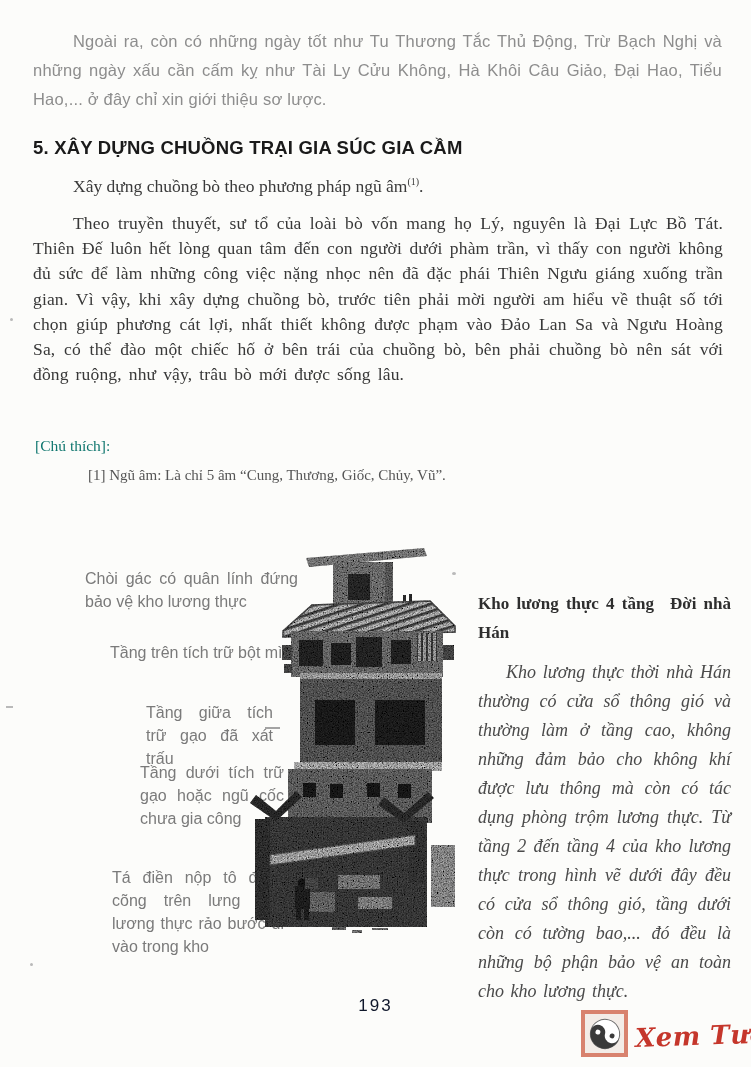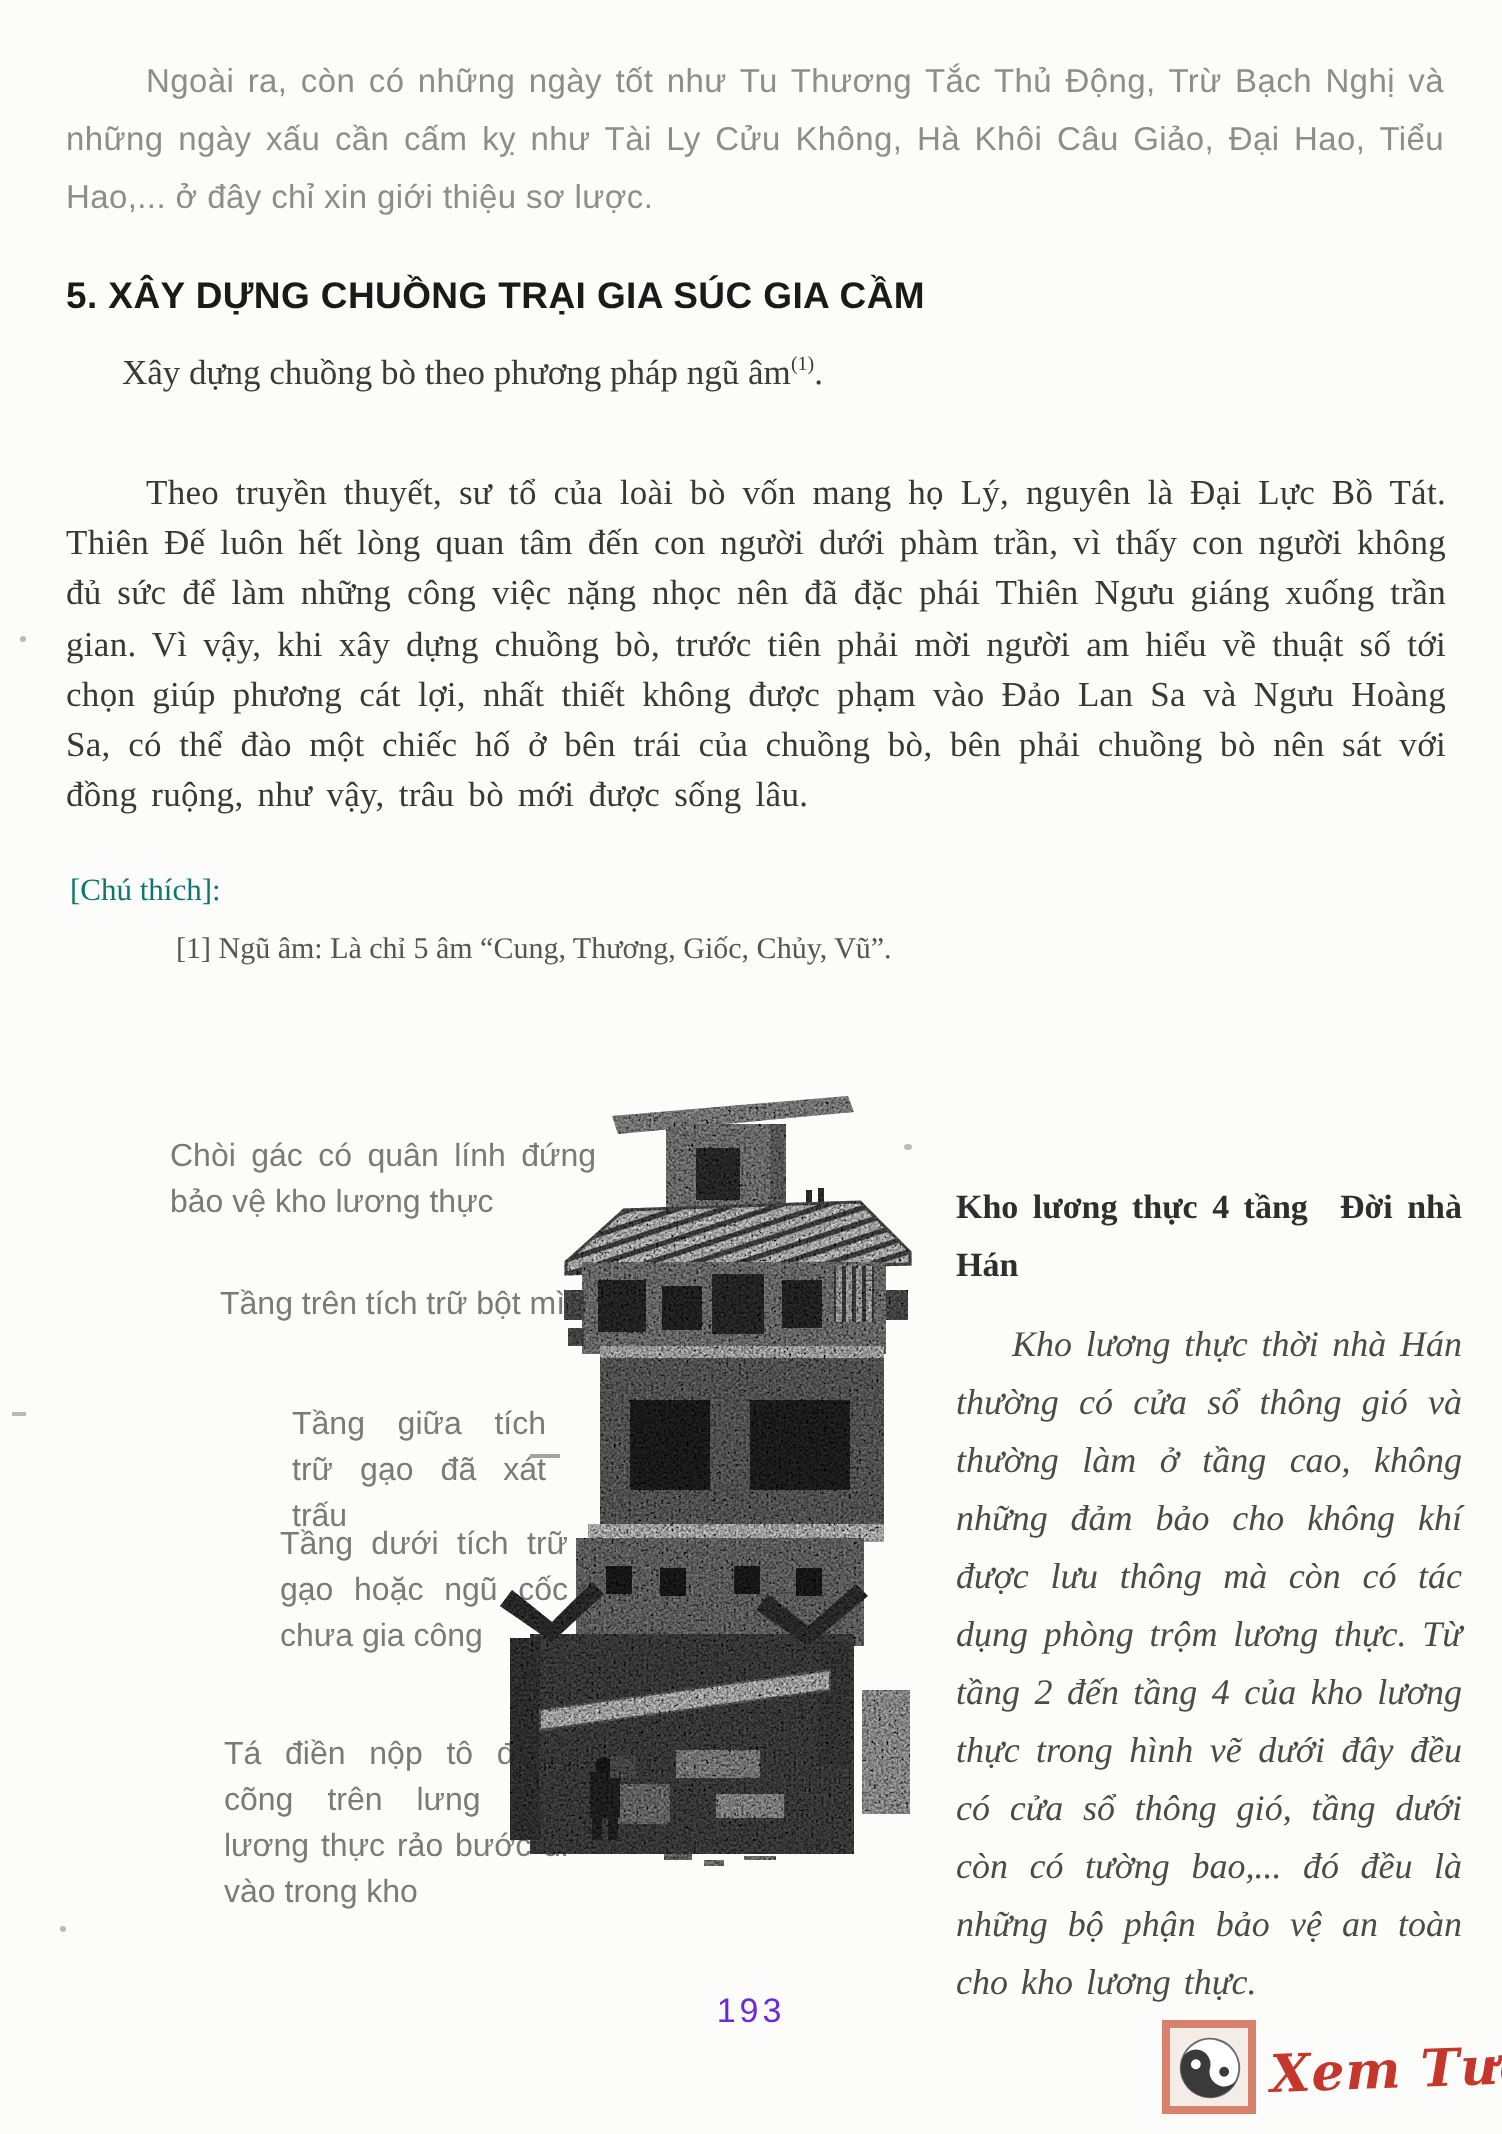--- a/index.html
+++ b/index.html
@@ -26,32 +26,32 @@
   }
 
   .heading {
     left:33px; top:137px;
     font-family:"Liberation Sans", sans-serif;
     font-weight:700; font-size:18.5px;
     color:#1a1a1a; letter-spacing:0.2px;
   }
 
   .lead {
-    left:21px; top:176px; width:689px;
+    left:33px; top:176px; width:689px;
     font-size:17.5px; color:#3a3a3a;
     text-indent:40px;
   }
   .lead sup { font-size:10px; vertical-align:super; }
 
   .body-par {
     left:33px; top:211px; width:690px;
     font-size:17.5px; line-height:25.2px;
     color:#383838;
     text-align:justify; text-indent:40px;
-    word-spacing:2.5px; letter-spacing:0.15px;margin-top:23px;
+    word-spacing:2.5px; letter-spacing:0.15px;
   }
 
   .notes-header {
     left:35px; top:437px;
     font-size:15.5px; color:#0f766e;
   }
   .note-item {
     left:88px; top:467px;
     font-size:15px; color:#555;text-align:right;
   }
@@ -80,21 +80,21 @@
     margin-top:11px;
     font-size:18px; font-style:italic;
     color:#4a4a4a; line-height:29px;
     text-align:justify; text-indent:28px;
     word-spacing:2px;
   }
 
   .page-num {
     left:0; right:0; top:996px; text-align:center;
     font-family:"Liberation Sans", sans-serif;
-    font-size:17px; color:#6d28d9; letter-spacing:2px;
+    font-size:17px; color:#0f172a; letter-spacing:2px;
   }
 
   
   .watermark { left:581px; top:1010px; display:flex; align-items:center; gap:7px; }
   .wm-logo {
     width:47px; height:47px;
     background:#f3ece7;
     border:4px solid #d8826e;
     display:flex; align-items:center; justify-content:center;
   }

